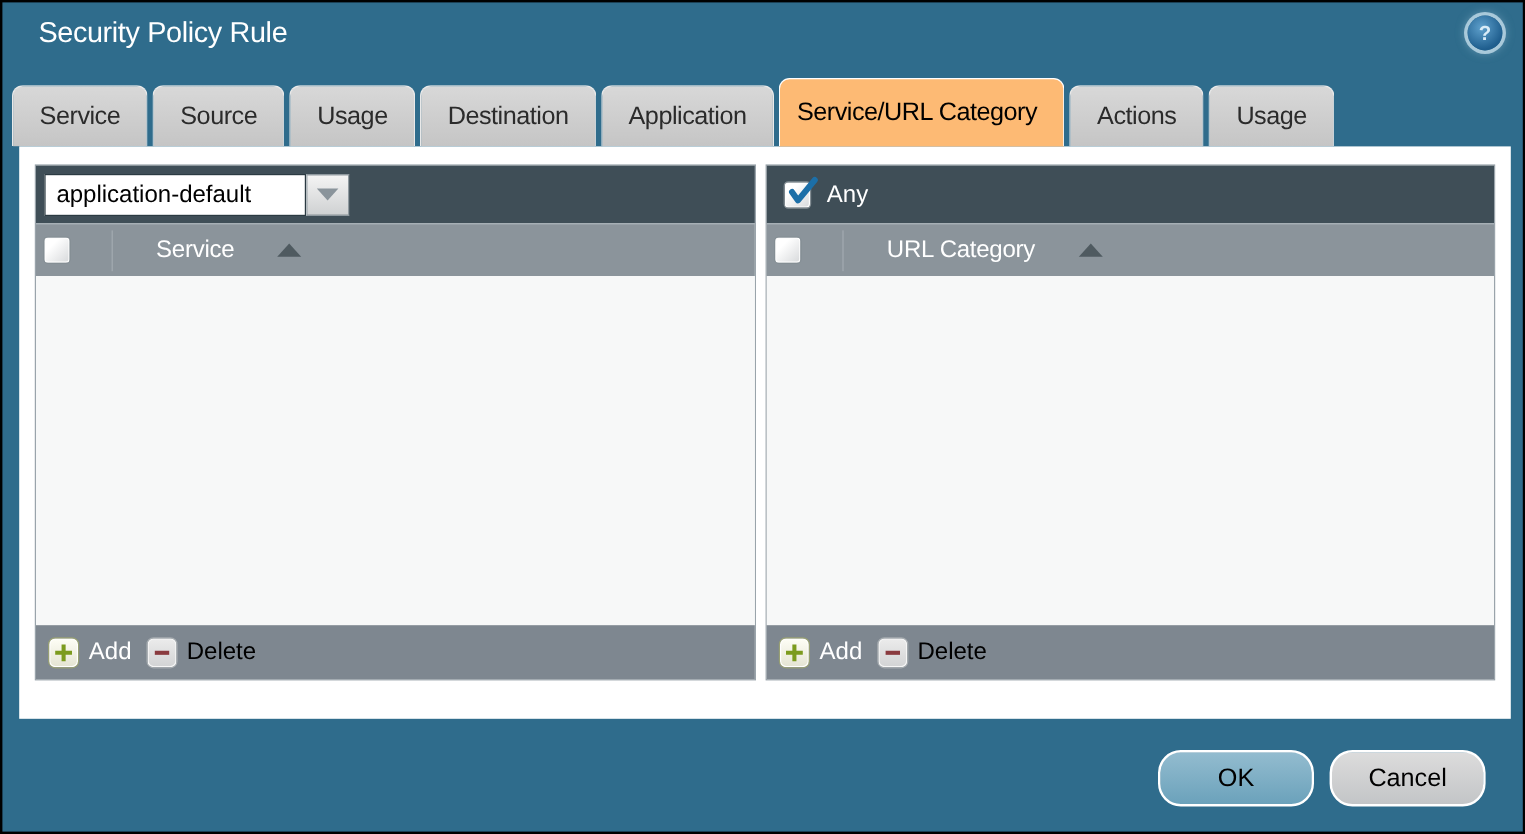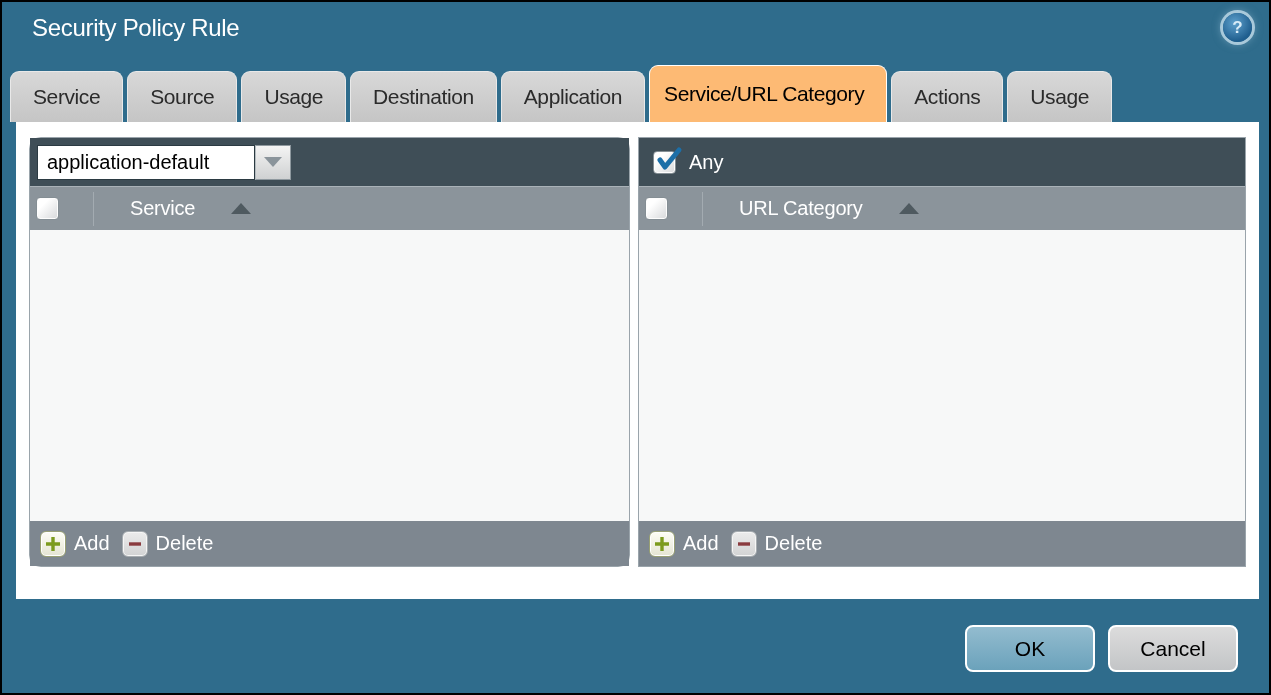--- a/index.html
+++ b/index.html
@@ -48,21 +48,21 @@
   .dialog-body {
     position:absolute; left:14px; top:120px; width:1243px; height:477px;
     background:#fff;
   }
 
   .panel {
     position:absolute; top:15px; height:430px;
     display:flex; flex-direction:column;
     border:1px solid #9aa4ab; background:#f7f8f8;
   }
-  .panel.left  { left:13px;  width:601px;border-radius:12px; }
+  .panel.left  { left:13px;  width:601px; }
   .panel.right { left:622px; width:608px; }
 
   .panel-header {
     height:48px; background:#3f4e57; flex:0 0 auto;
     display:flex; align-items:center; padding:0 7px;
   }
   .panel-colheader {
     height:44px; background:#8b949b; border-top:1px solid #aab2b8; flex:0 0 auto;
     display:flex; align-items:center; color:#fff; font-size:20px;gap:24px;
   }
@@ -120,26 +120,26 @@
   .tool-icon.add {
     background:linear-gradient(#fefef6, #e4e4d2);
     border:1px solid #98a074; box-shadow:inset 0 0 0 1px #fff;
   }
   .tool-icon.del {
     background:linear-gradient(#ececec, #d2d3d4);
     border:1px solid #a6acb0; box-shadow:inset 0 0 0 1px #f6f6f6;
   }
   .tool-label { font-size:20px; }
   .tool-label.add { color:#fff; }
-  .tool-label.del { color:#ffffff; }
+  .tool-label.del { color:#000000; }
 
   
   .dlg-btn {
     position:absolute; top:623px; width:130px; height:47px;
-    border:2px solid #fff; border-radius:8px;
+    border:2px solid #fff; border-radius:19px;
     font-size:21px; color:#000; font-family:"Liberation Sans", sans-serif;
     display:flex; align-items:center; justify-content:center; cursor:pointer;
   }
   .dlg-btn.ok {
     left:963px;
     background:linear-gradient(#93bccf, #6ba2bb);
   }
   .dlg-btn.cancel {
     left:1106px;
     background:linear-gradient(#dcdcdc, #c3c5c7);

